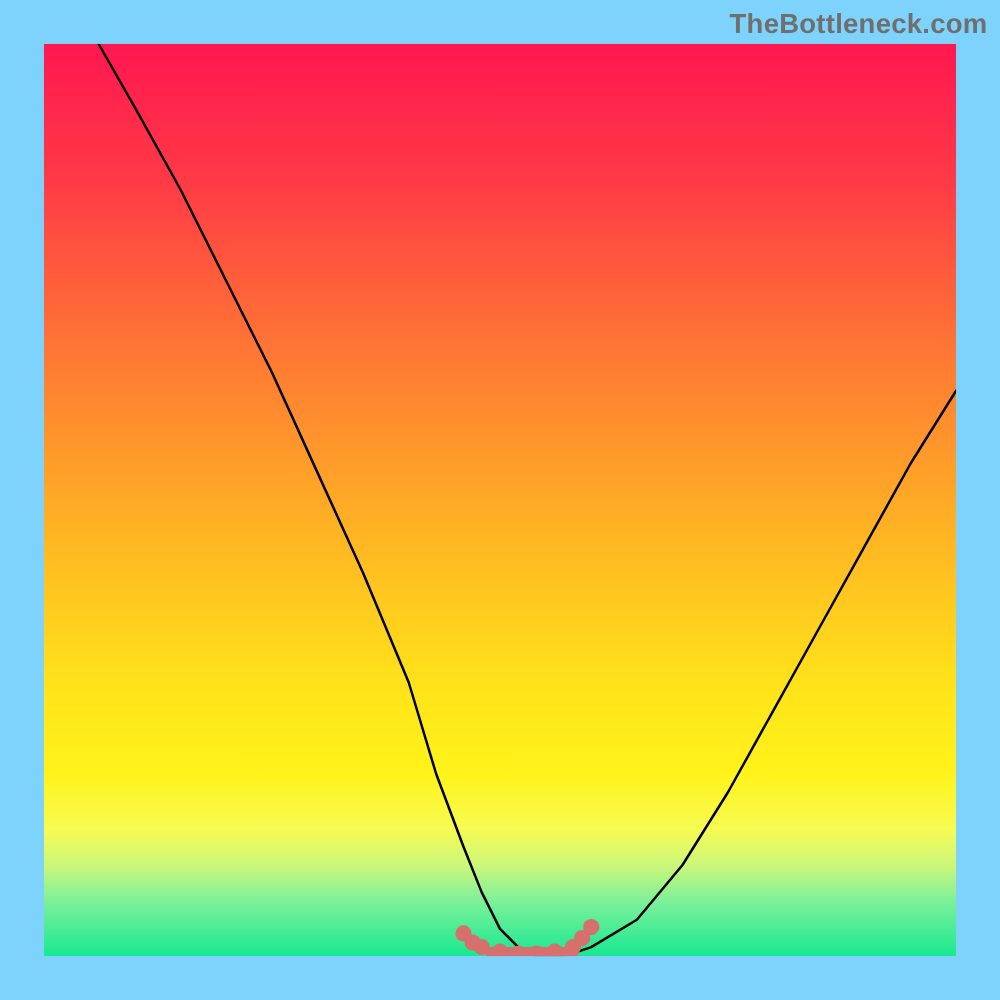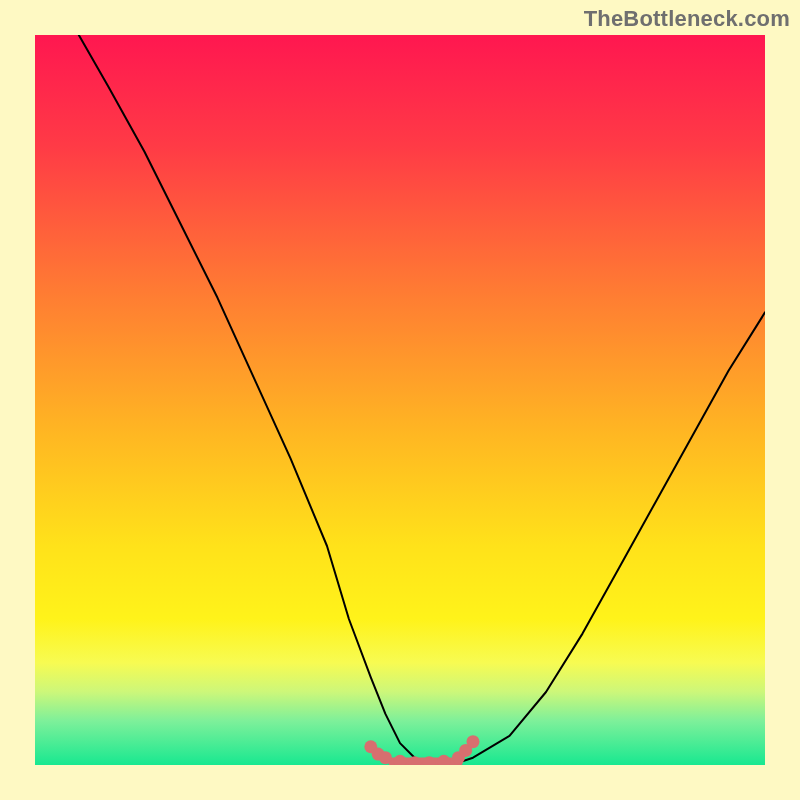--- a/index.html
+++ b/index.html
@@ -8,21 +8,21 @@
     width: 800px;
     height: 800px;
     overflow: hidden;
     background: #000;
     font-family: Arial, Helvetica, sans-serif;
   }
   .frame {
     position: relative;
     width: 800px;
     height: 800px;
-    background: #fef9c3;
+    background: #7dd3fc;
   }
   .watermark {
     position: absolute;
     top: 6px;
     right: 10px;
     color: #6f6f6f;
     font-size: 22px;
     font-weight: 600;
     letter-spacing: 0.2px;
     z-index: 5;

